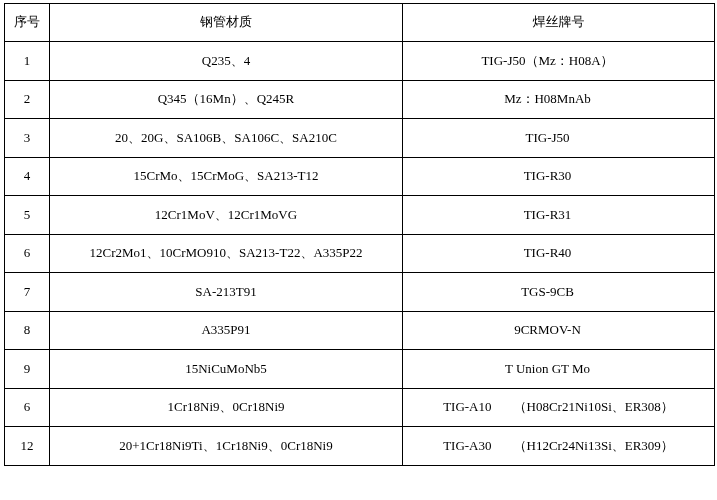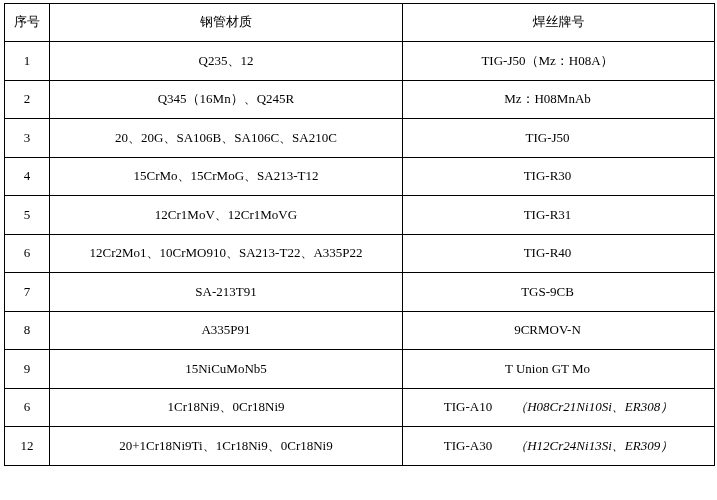--- a/index.html
+++ b/index.html
@@ -63,39 +63,38 @@
     height: 100%;
     white-space: nowrap;
   }
   .wire-split .wname {
     display: inline-block;
   }
   .wire-split .wsuffix {
     display: inline-block;
     text-align: center;
     padding-left: 22px;
-    font-style: italic;
   }
 </style>
 </head>
 <body>
 
 <div class="sheet">
   <table class="weld-table">
     <thead>
       <tr>
         <td class="col-no hdr">序号</td>
         <td class="col-mat hdr">钢管材质</td>
         <td class="col-wire hdr">焊丝牌号</td>
       </tr>
     </thead>
     <tbody>
       <tr>
         <td class="col-no">1</td>
-        <td class="col-mat">Q235、12</td>
+        <td class="col-mat">Q235、4</td>
         <td class="col-wire wire-cell">
           <div class="wire-split">
             <span class="wname">TIG-J50（Mz：H08A）</span>
               <span class="wsuffix"></span>
           </div>
         </td>
       </tr>
       <tr>
         <td class="col-no">2</td>
         <td class="col-mat">Q345（16Mn）、Q245R</td>

